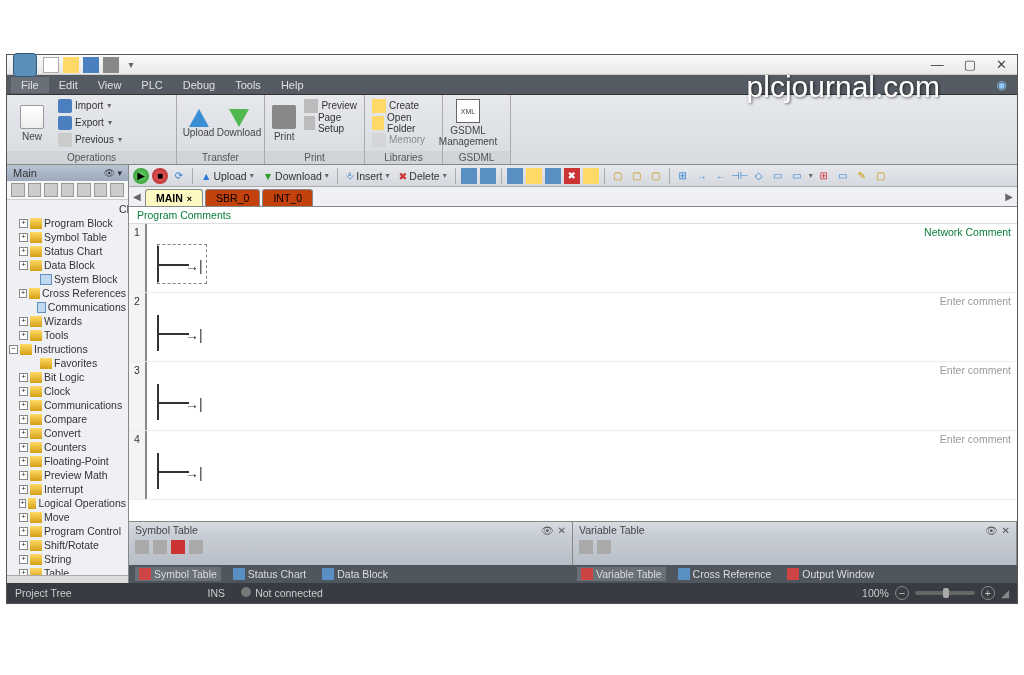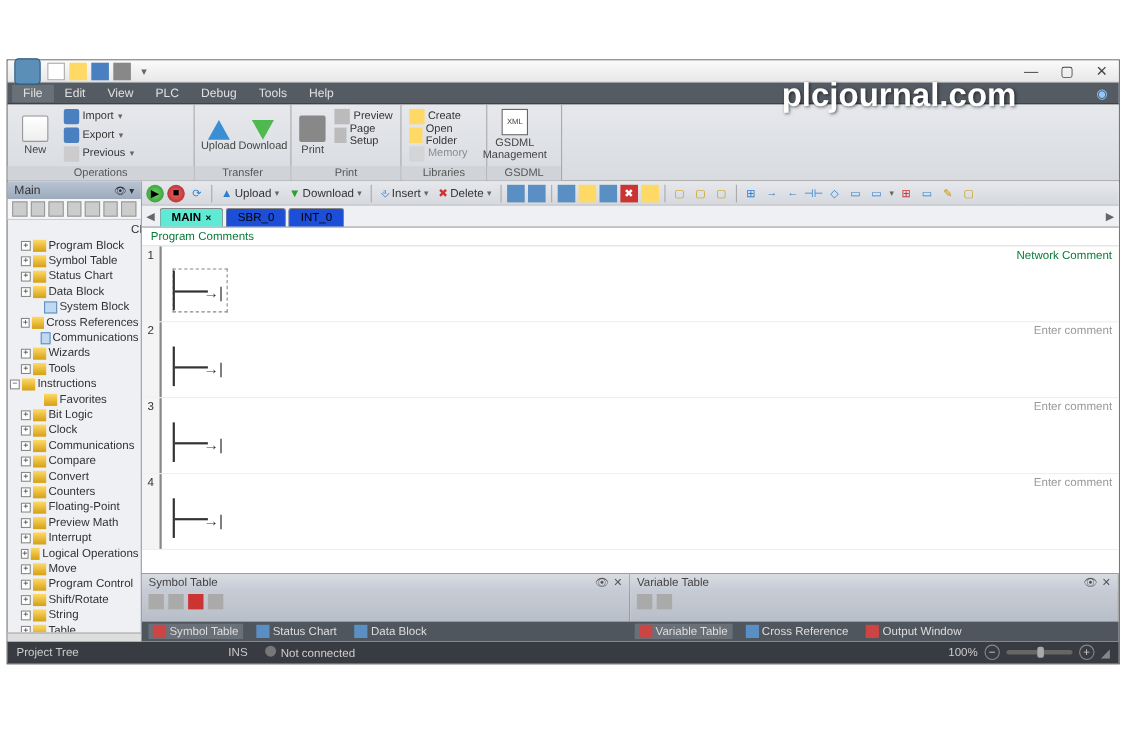--- a/index.html
+++ b/index.html
@@ -55,22 +55,22 @@
 .tbtn { width: 16px; height: 16px; display: inline-flex; align-items: center; justify-content: center; cursor: pointer; font-size: 10px; }
 .tbtn.green { background: radial-gradient(#6fd66f,#2a8f2a); border-radius: 50%; }
 .tbtn.red { background: radial-gradient(#e66,#a22); border-radius: 50%; }
 .tlabel { font-size: 10.5px; color: #333; padding: 0 3px; display: flex; align-items: center; gap: 2px; cursor: pointer; }
 .tsep { width: 1px; height: 16px; background: #aaa; margin: 0 2px; }
 .tabs { height: 20px; background: #eef0f4; display: flex; align-items: flex-end; padding-left: 16px; border-bottom: 1px solid #888; position: relative; }
 .tabs .tab-arrow { position: absolute; font-size: 10px; color: #666; top: 4px; cursor: pointer; }
 .tabs .tab-arrow.l { left: 4px; }
 .tabs .tab-arrow.r { right: 4px; }
 .tab { padding: 2px 10px; font-size: 10.5px; border: 1px solid #888; border-bottom: none; margin-right: 2px; cursor: pointer; border-radius: 3px 3px 0 0; position: relative; }
-.tab.active { background: #5eead4; font-weight: bold; }
-.tab.yellow { background: #1d4ed8; }
+.tab.active { background: #fef9c3; font-weight: bold; }
+.tab.yellow { background: #c2410c; }
 .tab .x { margin-left: 4px; font-size: 9px; }
 .editor { flex: 1; background: #fff; overflow: auto; position: relative; }
 .prog-comment { padding: 2px 8px; color: #0a7d3a; font-size: 10.5px; border-bottom: 1px solid #ddd; }
 .network { border-bottom: 1px solid #eee; display: flex; }
 .net-num { width: 18px; background: #f4f4f4; border-right: 2px solid #888; text-align: center; padding-top: 2px; font-size: 10.5px; color: #333; }
 .net-body { flex: 1; padding: 2px 6px; text-align: right; }
 .net-comment { color: #0a7d3a; font-size: 10.5px; margin-bottom: 2px; }
 .net-comment.gray { color: #999; }
 .ladder { height: 50px; position: relative; }
 .ladder.dashed::before { content: ""; position: absolute; left: 4px; top: 4px; width: 48px; height: 38px; border: 1px dashed #888; }
@@ -85,21 +85,21 @@
 .bpanel-tool span { width: 14px; height: 14px; background: #aaa; }
 .bpanel-tabs { background: #50565e; padding: 2px 6px; display: flex; gap: 8px; }
 .bpanel-tab { display: flex; align-items: center; gap: 3px; color: #ddd; font-size: 10.5px; cursor: pointer; padding: 1px 4px; }
 .bpanel-tab.active { background: #6a7078; }
 .bpanel-tab .bicon { width: 12px; height: 12px; }
 .statusbar { height: 20px; background: #383c42; color: #ccc; display: flex; align-items: center; font-size: 10.5px; padding: 0 8px; gap: 16px; }
 .statusbar .sr { margin-left: auto; display: flex; align-items: center; gap: 6px; }
 .sb-circle { width: 10px; height: 10px; border-radius: 50%; background: #777; display: inline-block; margin-right: 4px; }
 .zoom-slider { width: 60px; height: 4px; background: #666; position: relative; border-radius: 2px; }
 .zoom-slider::after { content: ""; position: absolute; left: 28px; top: -3px; width: 6px; height: 10px; background: #aaa; border-radius: 2px; }
-.watermark { position: absolute; right: 100px; top: 70px; color: #fff; font-size: 30px; font-weight: bold; text-shadow: 1px 1px 3px rgba(0,0,0,.6); pointer-events: none; z-index: 50; font-family: Arial; }
+.watermark { position: absolute; right: 84px; top: 70px; color: #fff; font-size: 30px; font-weight: normal; text-shadow: 1px 1px 3px rgba(0,0,0,.6); pointer-events: none; z-index: 50; font-family: Arial; }
 .dd-arrow { font-size: 8px; color: #666; margin-left: 1px; }
 </style>
 </head>
 <body>
 
 <div class="frame">
 
   <div class="titlebar">
     <div class="app-icon"></div>
     <div class="qat">

